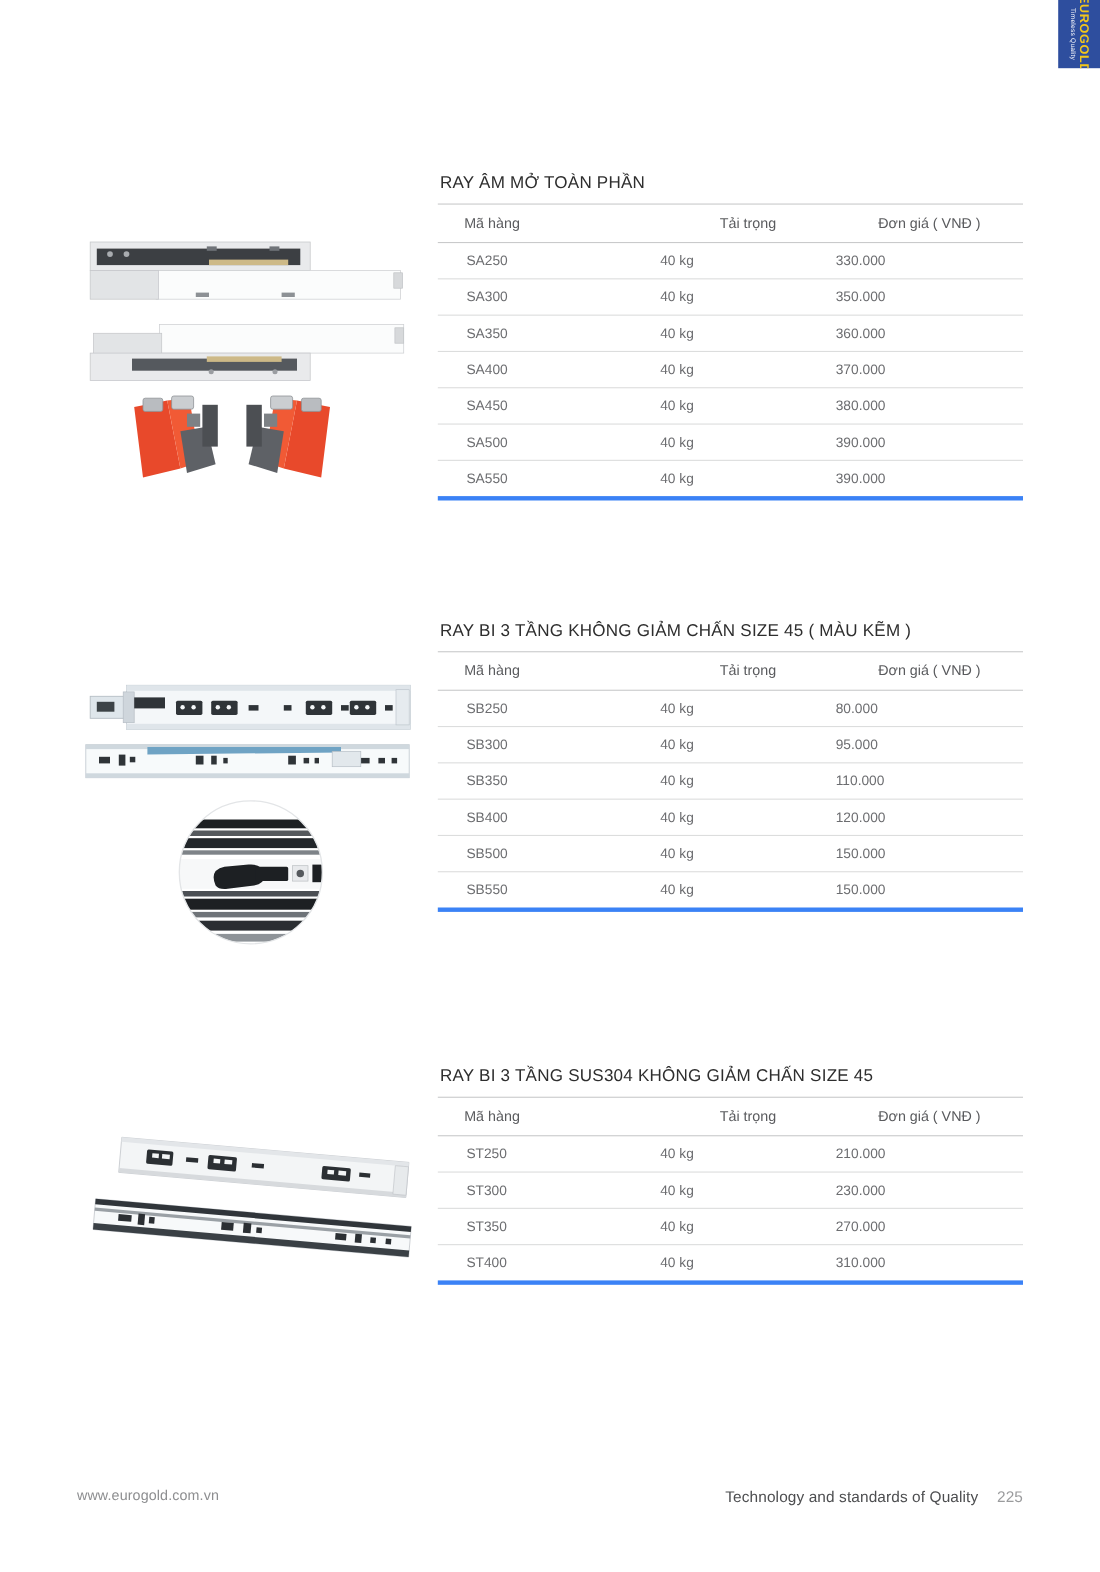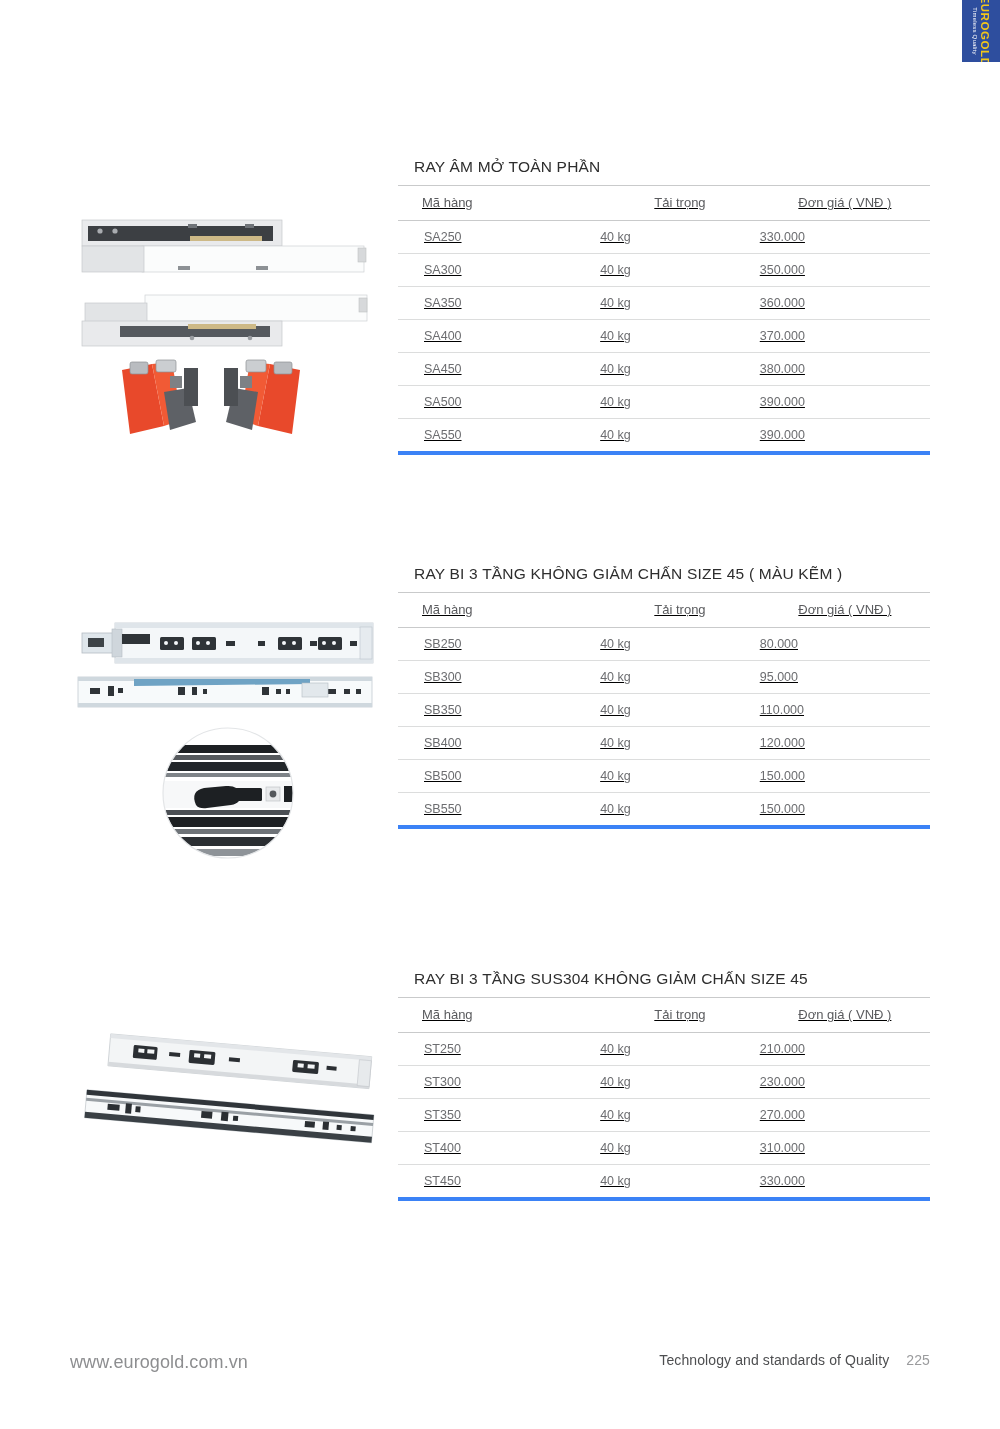--- a/index.html
+++ b/index.html
@@ -72,29 +72,28 @@
   
   .tablewrap {
     position: absolute;
     left: 398px;
     width: 532px;
   }
   .sec-title {
     font-size: 15.5px;
     color: #2e2e2e;
     letter-spacing: 0.2px;
-    margin: 0 0 9px 16px;
+    margin: 0 0 9px 2px;
     white-space: nowrap;
     font-weight: normal;
   }
   table.price {
     width: 100%;
     border-collapse: collapse;
     table-layout: fixed;
-    text-decoration: underline;
   }
   table.price col.c-code { width: 38%; }
   table.price col.c-load { width: 30%; }
   table.price col.c-price { width: 32%; }
 
   table.price th {
     font-size: 13px;
     font-weight: normal;
     color: #5a5b5e;
     padding: 9px 0 10px 0;
@@ -115,21 +114,21 @@
 
   
   .footer {
     position: absolute;
     left: 0; right: 0;
     top: 1352px;
     height: 24px;
   }
   .footer .site {
     position: absolute; left: 70px; top: 0;
-    font-size: 18px; color: #8d8e90;
+    font-size: 13px; color: #8d8e90;
     letter-spacing: 0.1px;
   }
   .footer .tagline {
     position: absolute; right: 70px; top: 0;
     font-size: 14px; color: #4d4e50;
     letter-spacing: 0.1px;
     white-space: nowrap;
   }
   .footer .tagline .pg {
     color: #9a9b9d;
@@ -483,25 +482,20 @@
             <tr>
               <td class="td-code">ST350</td>
               <td>40 kg</td>
               <td>270.000</td>
             </tr>
             <tr>
               <td class="td-code">ST400</td>
               <td>40 kg</td>
               <td>310.000</td>
             </tr>
-            <tr>
-              <td class="td-code">ST450</td>
-              <td>40 kg</td>
-              <td>330.000</td>
-            </tr>
           </tbody>
         </table>
       </div>
 
     </div>
   </div>
 
   <div class="footer">
     <div class="site">www.eurogold.com.vn</div>
     <div class="tagline">

